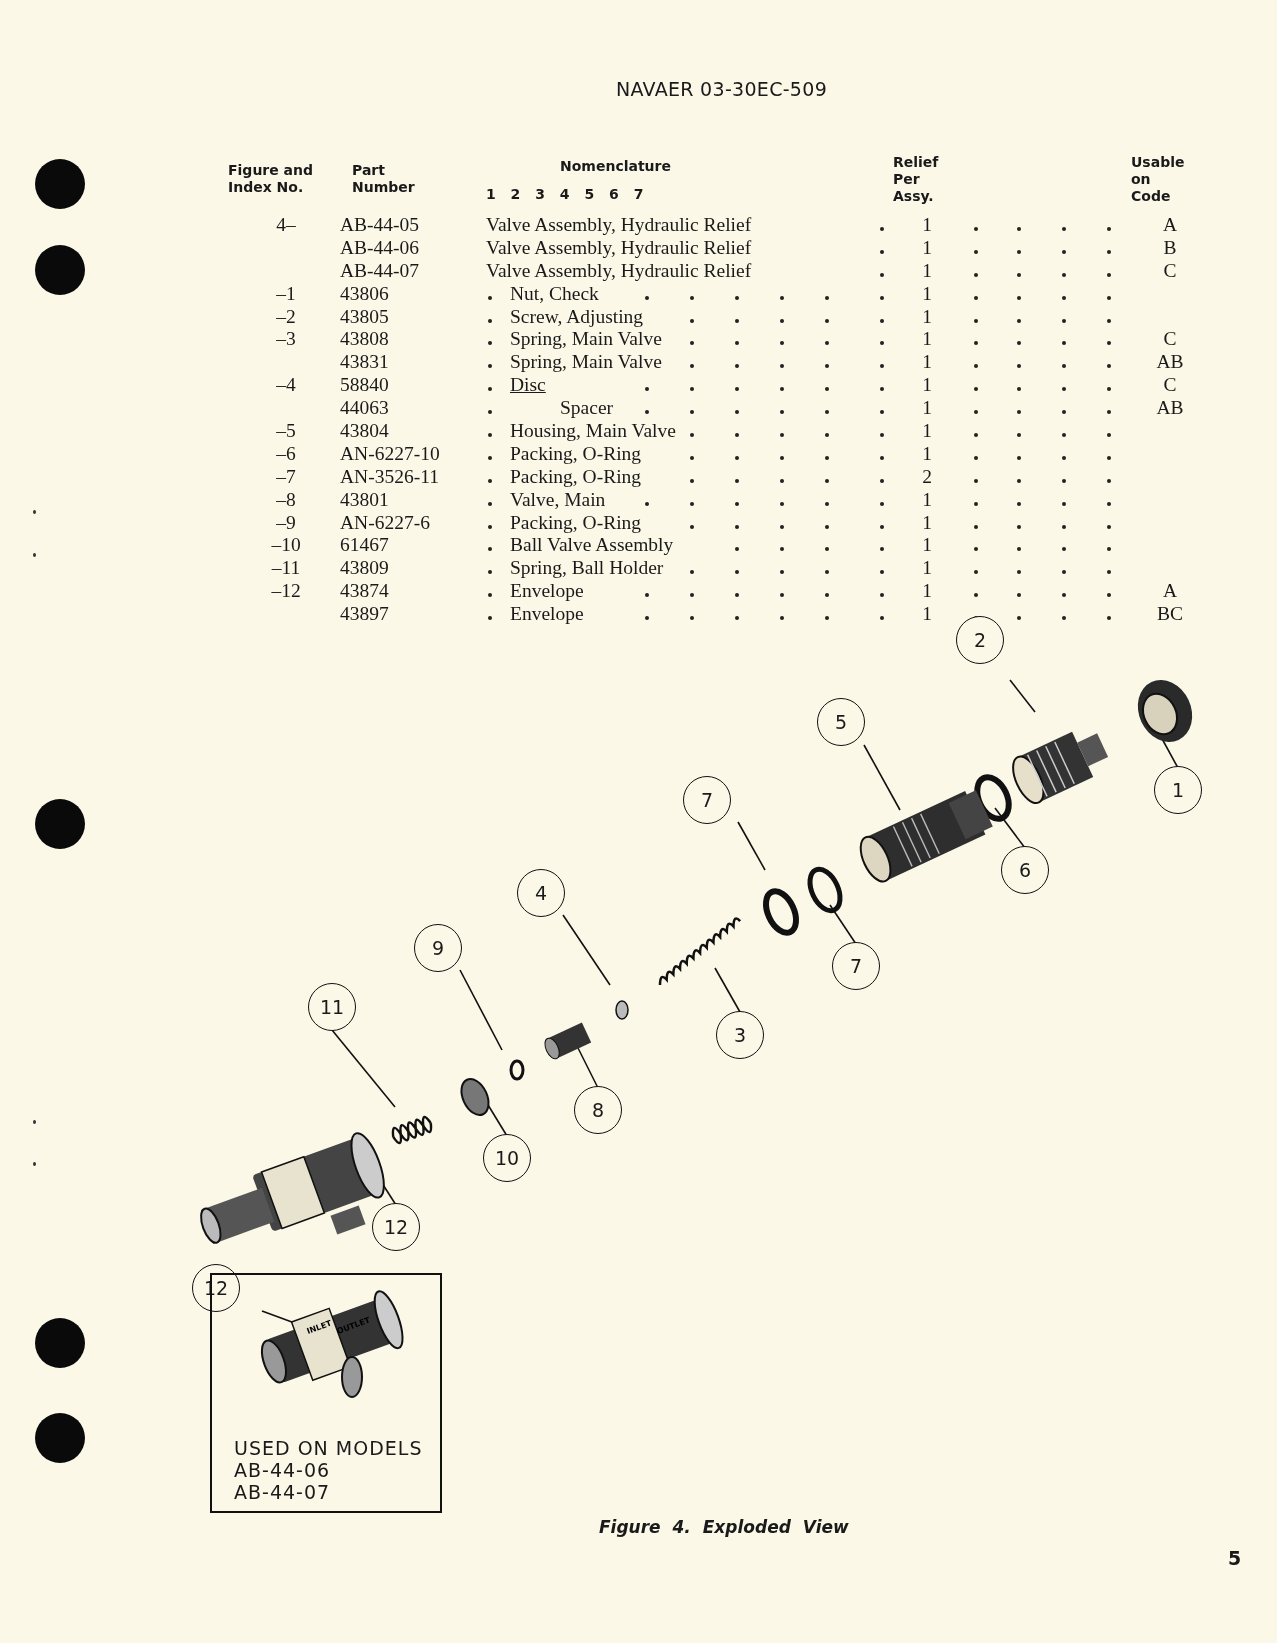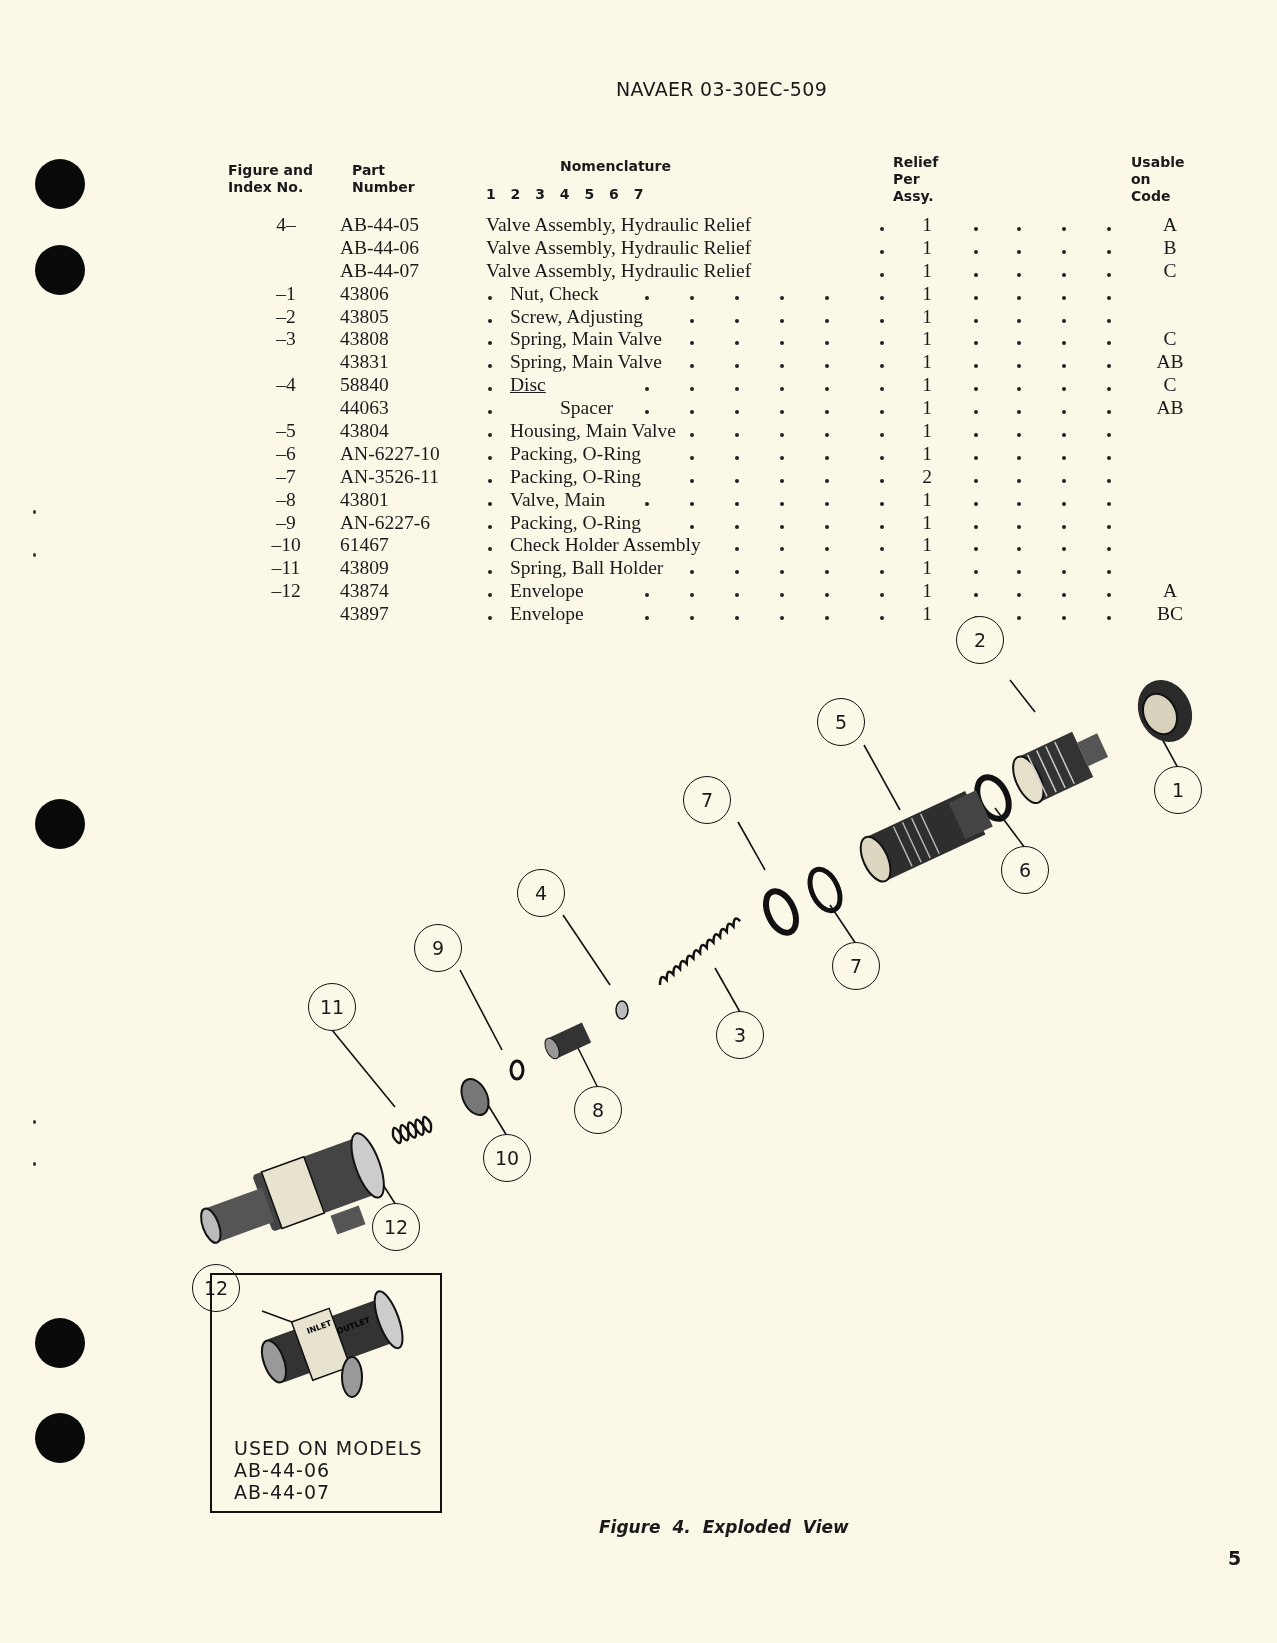--- a/index.html
+++ b/index.html
@@ -296,21 +296,21 @@
       <i class="dot" style="left: 974px;"></i>
       <i class="dot" style="left: 1017px;"></i>
       <i class="dot" style="left: 1062px;"></i>
       <i class="dot" style="left: 1107px;"></i>
       <span class="c-units">1</span>
       <span class="c-code"></span>
     </div>
     <div class="row">
       <span class="c-idx">–10</span>
       <span class="c-part">61467</span>
-      <span class="c-nom" style="left: 510px;">Check Holder Assembly</span>
+      <span class="c-nom" style="left: 510px;">Ball Valve Assembly</span>
       <i class="dot" style="left: 488px;"></i>
       <i class="dot" style="left: 735px;"></i>
       <i class="dot" style="left: 780px;"></i>
       <i class="dot" style="left: 825px;"></i>
       <i class="dot" style="left: 880px;"></i>
       <i class="dot" style="left: 974px;"></i>
       <i class="dot" style="left: 1017px;"></i>
       <i class="dot" style="left: 1062px;"></i>
       <i class="dot" style="left: 1107px;"></i>
       <span class="c-units">1</span>

